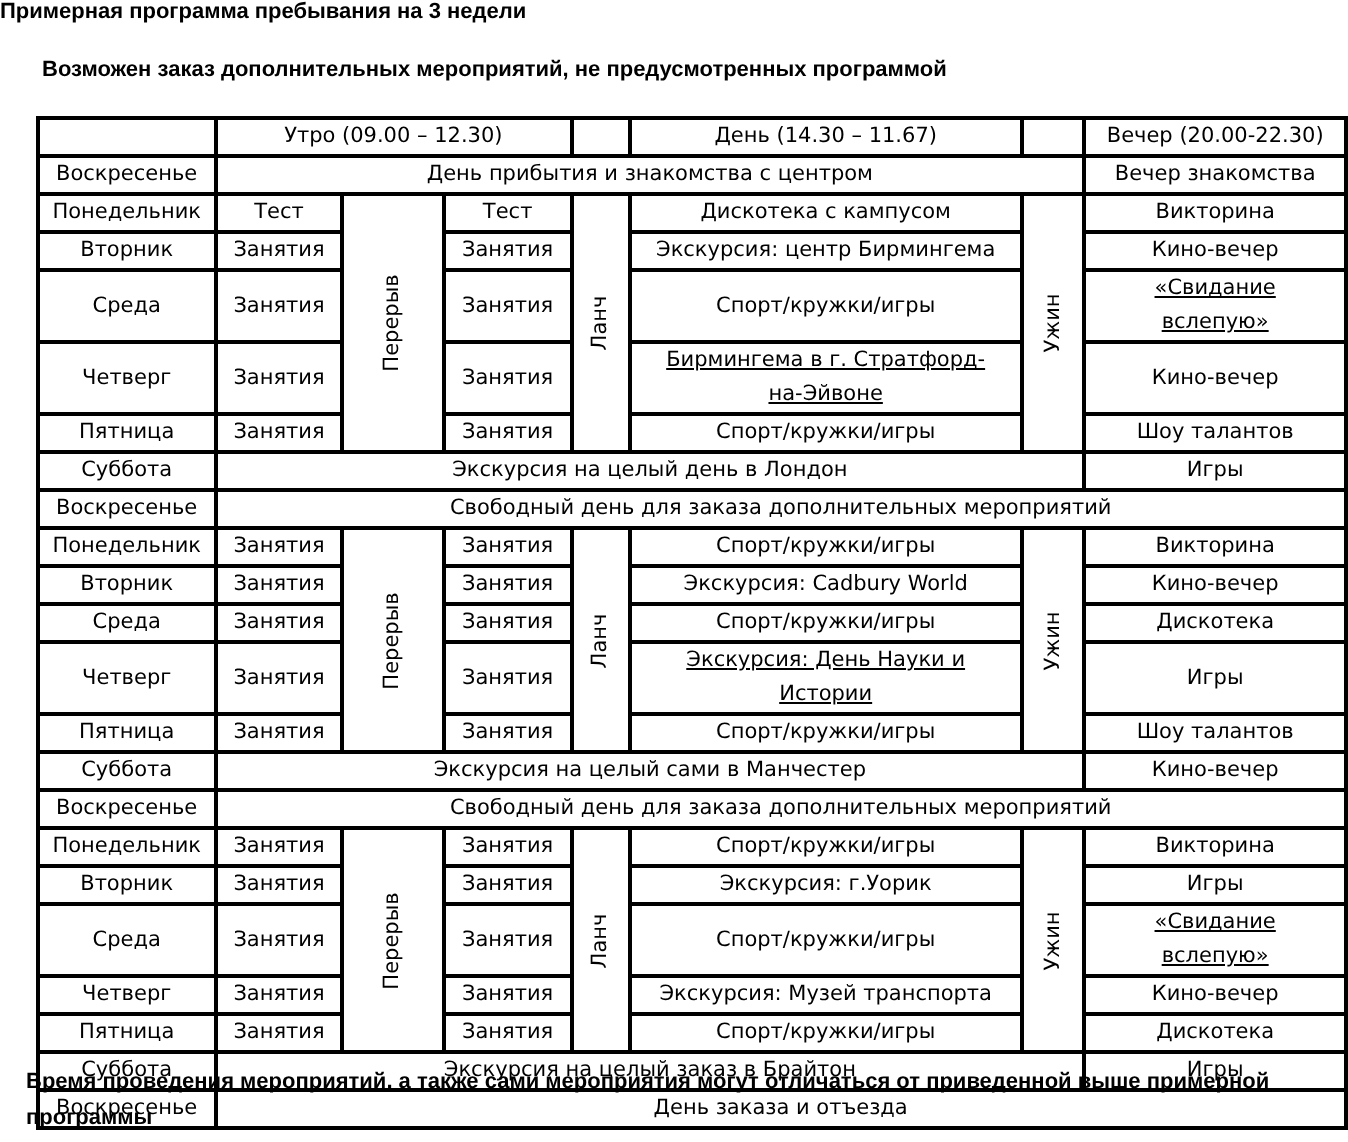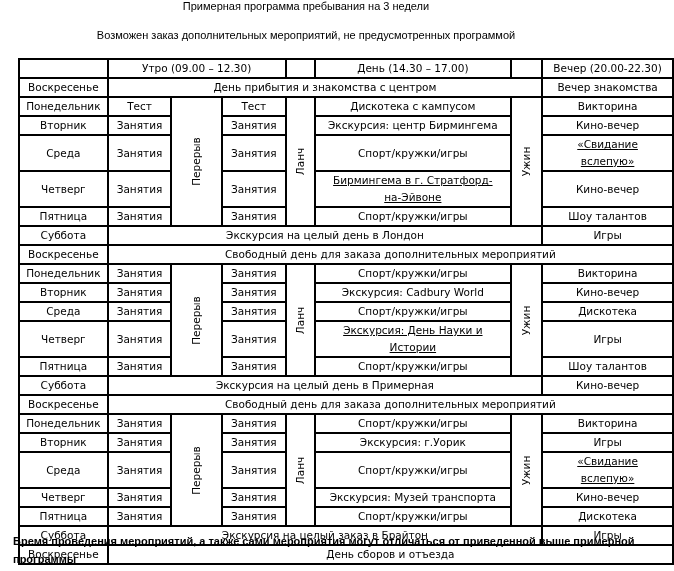--- a/index.html
+++ b/index.html
@@ -1,21 +1,21 @@
 <!DOCTYPE html>
 <html><head>
 <meta charset="utf-8">
 <style>
   html, body { margin:0; padding:0; background:#ffffff; }
   body { width:674px; height:571px; position:relative; overflow:hidden;
          font-family:"DejaVu Sans", sans-serif; color:#000; }
-  .title { position:absolute; left:0; width:612px; text-align:center;
-           font-family:"Liberation Sans", sans-serif; font-weight:normal; font-size:11px; }
+  .title { position:absolute; left:0; width:612px; text-align:left;
+           font-family:"Liberation Sans", sans-serif; font-weight:bold; font-size:11px; }
   #t1 { top:0px; }
-  #t2 { top:29px; }
+  #t2 { top:29px;margin-left:21px; }
   table.sched { position:absolute; left:18px; top:58px; border-collapse:collapse;
                 table-layout:fixed; font-family:"DejaVu Sans", sans-serif; font-size:10.5px;border-radius:26px; }
   table.sched td { border:2px solid #000; padding:0; text-align:center; vertical-align:middle;
                    line-height:17px; overflow:hidden; white-space:nowrap; }
   table.sched td.wrap { white-space:normal;text-decoration:underline; }
   .rot { display:inline-block; transform:rotate(-90deg); white-space:nowrap; }
   .foot { position:absolute; left:13px; top:532px; width:640px;
           font-family:"Liberation Sans", sans-serif; font-weight:bold; font-size:11px; line-height:18px; }
 </style>
 </head>
@@ -34,21 +34,21 @@
       <col style="width:202px">
       <col style="width:27px">
       <col style="width:133px">
   </colgroup>
 
   <tbody>
       <tr style="height:19px">
     <td></td>
     <td colspan="3">Утро  (09.00 – 12.30)</td>
     <td></td>
-    <td>День  (14.30 – 17.00)</td>
+    <td>День  (14.30 – 11.67)</td>
     <td></td>
     <td>Вечер  (20.00-22.30)</td>
   </tr>
 
   <tr style="height:18px">
     <td>Воскресенье</td>
     <td colspan="6">День прибытия и знакомства с центром</td>
     <td>Вечер знакомства</td>
   </tr>
   <tr style="height:17px">
@@ -132,21 +132,21 @@
   </tr>
   <tr style="height:18px">
     <td>Пятница</td>
     <td>Занятия</td>
     <td>Занятия</td>
     <td>Спорт/кружки/игры</td>
     <td>Шоу талантов</td>
   </tr>
   <tr style="height:17px">
     <td>Суббота</td>
-    <td colspan="6">Экскурсия на целый день в Примерная</td>
+    <td colspan="6">Экскурсия на целый сами в Манчестер</td>
     <td>Кино-вечер</td>
   </tr>
   <tr style="height:18px">
     <td>Воскресенье</td>
     <td colspan="7">Свободный день для заказа дополнительных мероприятий</td>
   </tr>
 
   <tr style="height:17px">
     <td>Понедельник</td>
     <td>Занятия</td>
@@ -185,18 +185,18 @@
     <td>Спорт/кружки/игры</td>
     <td>Дискотека</td>
   </tr>
   <tr style="height:18px">
     <td>Суббота</td>
     <td colspan="6">Экскурсия на целый заказ в Брайтон</td>
     <td>Игры</td>
   </tr>
   <tr style="height:17px">
     <td>Воскресенье</td>
-    <td colspan="7">День сборов и  отъезда</td>
+    <td colspan="7">День заказа и  отъезда</td>
   </tr>
 </tbody>
   </table>
 
 <div class="foot">Время проведения мероприятий, а также сами мероприятия могут отличаться от приведенной выше примерной программы</div>
 
 </body></html>

